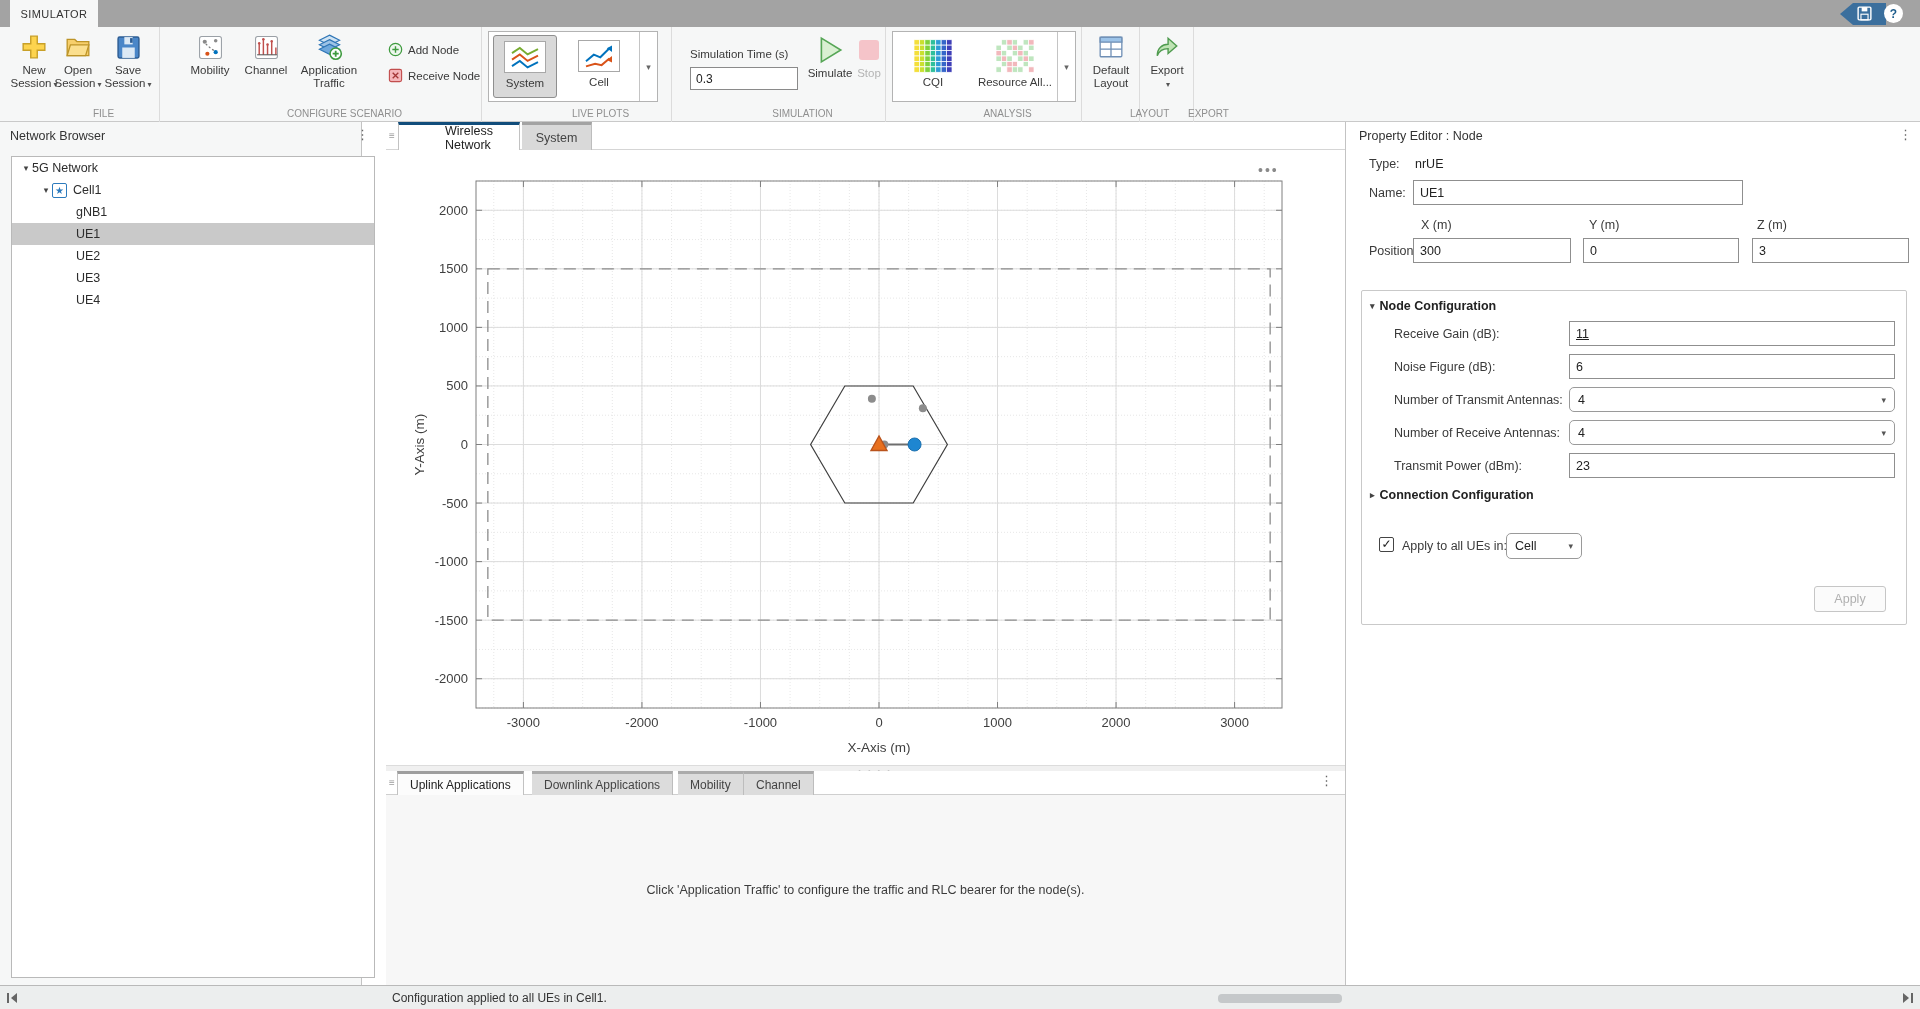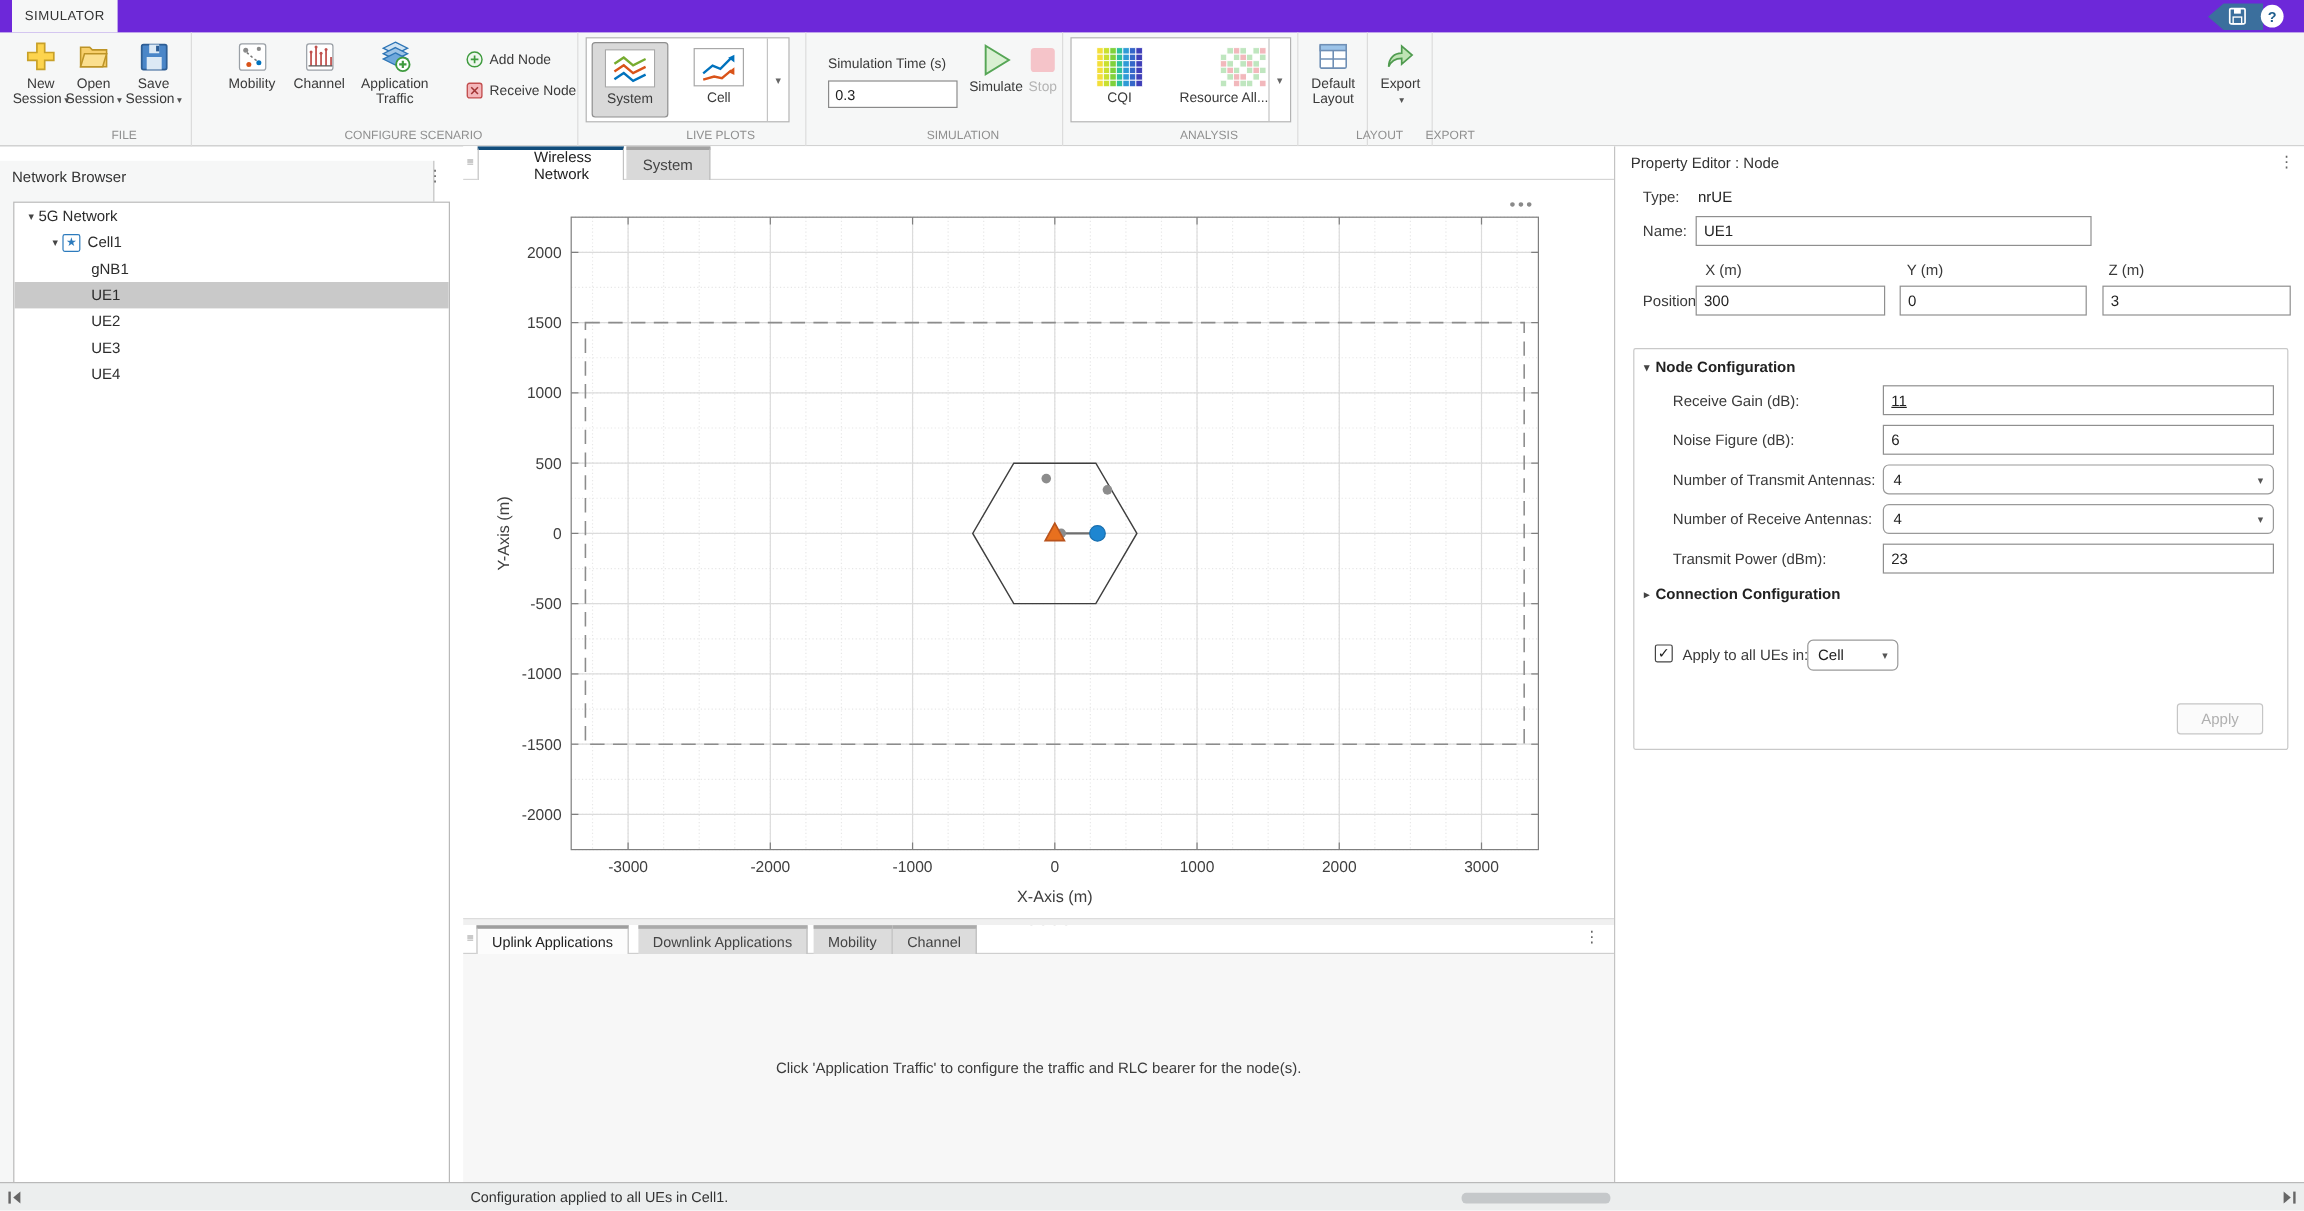--- a/index.html
+++ b/index.html
@@ -2,21 +2,21 @@
 <html><head>
 <meta charset="utf-8">
 <style>
   * { margin:0; padding:0; box-sizing:border-box; }
   html,body { width:1920px; height:1009px; }
   body { font-family:"Liberation Sans", sans-serif; background:#fff; overflow:hidden; }
   .app { position:relative; width:1920px; height:1009px; background:#fff; }
   .abs { position:absolute; }
 
   
-  .titlebar { position:absolute; left:0; top:0; width:1920px; height:38px; background:#6d28d9; }
+  .titlebar { position:absolute; left:0; top:0; width:1920px; height:38px; background:#a3a3a3; }
   .sim-tab { position:absolute; left:10px; top:0; width:88px; height:27px; background:#f6f7f7;
              display:flex; align-items:center; justify-content:center; font-size:11px; color:#333;
              letter-spacing:0.4px; }
   .qa-help { position:absolute; left:1884px; top:4px; width:19px; height:19px; border-radius:50%;
              background:#fff; display:flex; align-items:center; justify-content:center;
              font-size:12px; font-weight:bold; color:#1e5d8c; }
 
   
   .ribbon { position:absolute; left:0; top:27px; width:1920px; height:95px; background:#f6f7f7;
             border-bottom:1px solid #c9c9c9; }
@@ -41,21 +41,21 @@
   .sim-time-input { position:absolute; left:18px; top:40px; width:108px; height:23px; border:1px solid #8a8a8a;
                     background:#fff; font:12px "Liberation Sans",sans-serif; padding:0 5px; color:#222; }
 
   
   .panel-title { position:absolute; top:122px; height:28px; display:flex; align-items:center;
                  font-size:12.5px; color:#333; }
   .kebab { color:#666; font-size:13px; cursor:pointer; line-height:10px; }
 
   
   .left-panel { position:absolute; left:0; top:122px; width:362px; height:863px; background:#f6f7f7;
-                border-right:1px solid #c3c3c3;margin-top:12px; }
+                border-right:1px solid #c3c3c3; }
   .tree-box { position:absolute; left:11px; top:34px; width:364px; height:822px; background:#fff;
               border:1px solid #b9b9b9; overflow:hidden; }
   .tree-row { position:relative; height:22px; display:flex; align-items:center; font-size:12.5px; color:#2c2c2c; cursor:pointer; }
   .tree-row.sel { background:#c9c9c9; }
   .tarrow { font-size:9px; color:#444; width:12px; text-align:center; }
   .star-badge { width:15px; height:15px; border:1px solid #2d7bbd; border-radius:2px; background:#fff;
                 color:#2d7bbd; font-size:10px; line-height:13px; text-align:center; margin-right:6px; }
 
   
   .center-panel { position:absolute; left:386px; top:122px; width:959px; height:863px; background:#fff; }
@@ -310,21 +310,21 @@
                 <rect x="36" y="0" width="6" height="6" fill="#3f3fb8" stroke="#fff" stroke-width="0.8"></rect>
                 <rect x="36" y="6" width="6" height="6" fill="#3f3fb8" stroke="#fff" stroke-width="0.8"></rect>
                 <rect x="36" y="12" width="6" height="6" fill="#3f3fb8" stroke="#fff" stroke-width="0.8"></rect>
                 <rect x="36" y="18" width="6" height="6" fill="#3f3fb8" stroke="#fff" stroke-width="0.8"></rect>
                 <rect x="36" y="24" width="6" height="6" fill="#3f3fb8" stroke="#fff" stroke-width="0.8"></rect>
                 <rect x="36" y="30" width="6" height="6" fill="#3f3fb8" stroke="#fff" stroke-width="0.8"></rect>
               </svg>
           </span>
           <span class="gal-lbl">CQI</span>
         </div>
-        <div class="gal-item" style="left:80px;width:84px;align-items:flex-end;">
+        <div class="gal-item" style="left:80px;width:84px;">
           <span class="gal-icon" style="border:none;">
             <svg width="38" height="34" viewBox="0 0 42 36" id="ra-svg">
                 <rect x="0" y="0" width="6" height="6" fill="#ffffff" stroke="#fff" stroke-width="0.8"></rect>
                 <rect x="6" y="0" width="6" height="6" fill="#bfe6bf" stroke="#fff" stroke-width="0.8"></rect>
                 <rect x="12" y="0" width="6" height="6" fill="#f2b8bc" stroke="#fff" stroke-width="0.8"></rect>
                 <rect x="18" y="0" width="6" height="6" fill="#bfe6bf" stroke="#fff" stroke-width="0.8"></rect>
                 <rect x="24" y="0" width="6" height="6" fill="#ffffff" stroke="#fff" stroke-width="0.8"></rect>
                 <rect x="30" y="0" width="6" height="6" fill="#bfe6bf" stroke="#fff" stroke-width="0.8"></rect>
                 <rect x="36" y="0" width="6" height="6" fill="#f2b8bc" stroke="#fff" stroke-width="0.8"></rect>
                 <rect x="0" y="6" width="6" height="6" fill="#bfe6bf" stroke="#fff" stroke-width="0.8"></rect>

